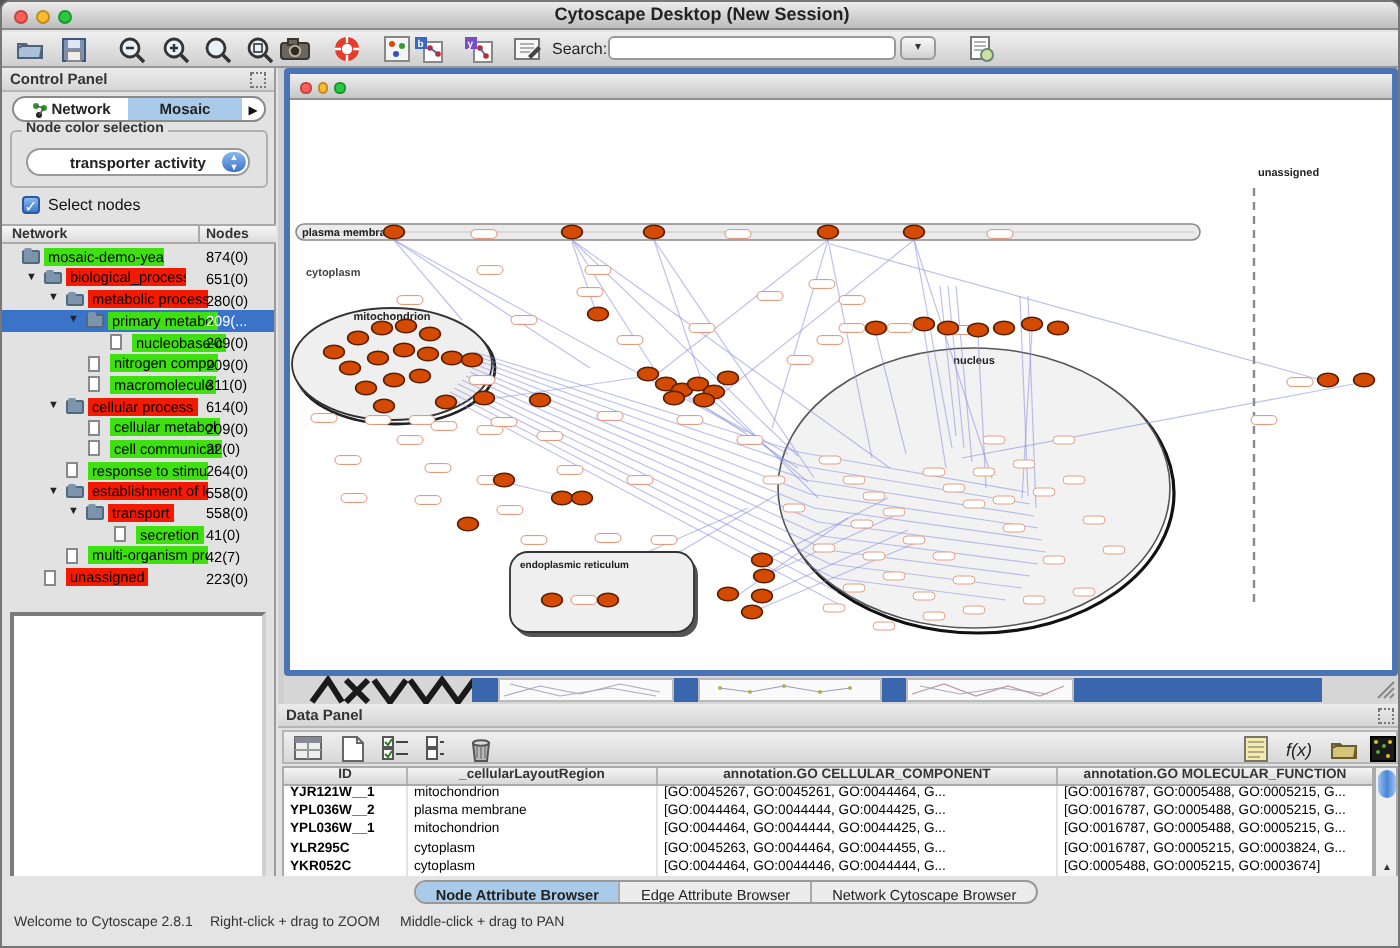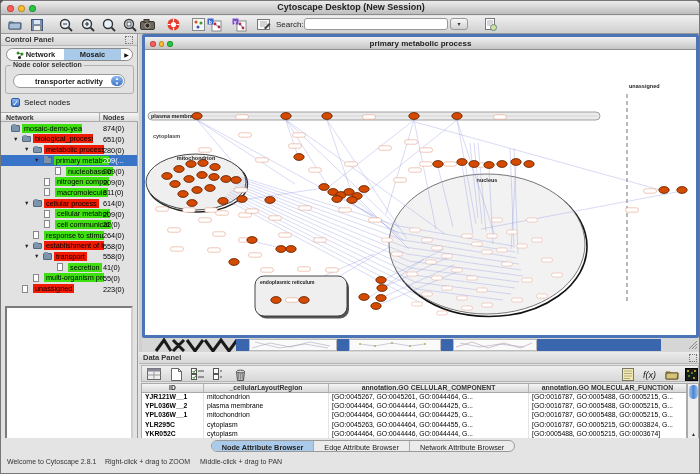--- a/index.html
+++ b/index.html
@@ -348,40 +348,39 @@
           <span class="tcount">558(0)</span>
         </div>
         <div class="trow">
           <span class="picon" style="left: 56px;"></span>
           <span class="tlabel bg-green" style="left: 67px;">secretion</span>
           <span class="tcount">41(0)</span>
         </div>
         <div class="trow">
           <span class="picon" style="left: 32px;"></span>
           <span class="tlabel bg-green" style="left: 43px;">multi-organism pro</span>
-          <span class="tcount">55(0)</span>
+          <span class="tcount">42(7)</span>
         </div>
         <div class="trow">
           <span class="picon" style="left: 21px;"></span>
           <span class="tlabel bg-red" style="left: 32px;">unassigned</span>
           <span class="tcount">223(0)</span>
         </div>
       </div>
     <div id="birdseye"></div>
   </div>
 
   <div id="desktop">
     <div id="frame">
       <div id="frame-title">
         <div class="lights">
           <div class="light l-red"></div>
           <div class="light l-yellow"></div>
           <div class="light l-green"></div>
         </div>
-        <div class="title">primary metabolic process</div>
       </div>
       <div id="canvas">
           <svg viewBox="0 0 551 285" width="551" height="285">
             <rect x="3" y="62" width="452" height="8" rx="4" fill="#ebebeb" stroke="#8a8a8a" stroke-width="0.8"></rect>
             <line x1="6" y1="66" x2="452" y2="66" stroke="#c8c8c8" stroke-width="0.6"></line>
             <text x="6" y="68" font-size="5.5" font-weight="bold" fill="#222">plasma membrane</text>
             <text x="8" y="88" font-size="5.5" font-weight="bold" fill="#444">cytoplasm</text>
             <ellipse cx="52.5" cy="134" rx="50" ry="28" fill="none" stroke="#222" stroke-width="1.4"></ellipse>
             <ellipse cx="51" cy="132" rx="50" ry="28" fill="#efefef" stroke="#333" stroke-width="0.9"></ellipse>
             <text x="51" y="110" font-size="5.5" font-weight="bold" fill="#222" text-anchor="middle">mitochondrion</text>
@@ -747,21 +746,21 @@
       <div id="dthumb"></div>
       <div class="sarrow" style="bottom:9px">▲</div>
       <div class="sarrow" style="bottom:1px">▼</div>
     </div>
   </div>
 
   <div id="btabs">
     <div id="seg">
         <div class="segitem sel">Node Attribute Browser</div>
         <div class="segitem">Edge Attribute Browser</div>
-        <div class="segitem">Network Attribute Browser</div>
+        <div class="segitem">Network Cytoscape Browser</div>
       </div>
   </div>
 
   <div id="statusbar">
     <span style="left:6px">Welcome to Cytoscape 2.8.1</span>
     <span style="left:104px">Right-click + drag to ZOOM</span>
     <span style="left:199px">Middle-click + drag to PAN</span>
   </div>
 
 </div>

